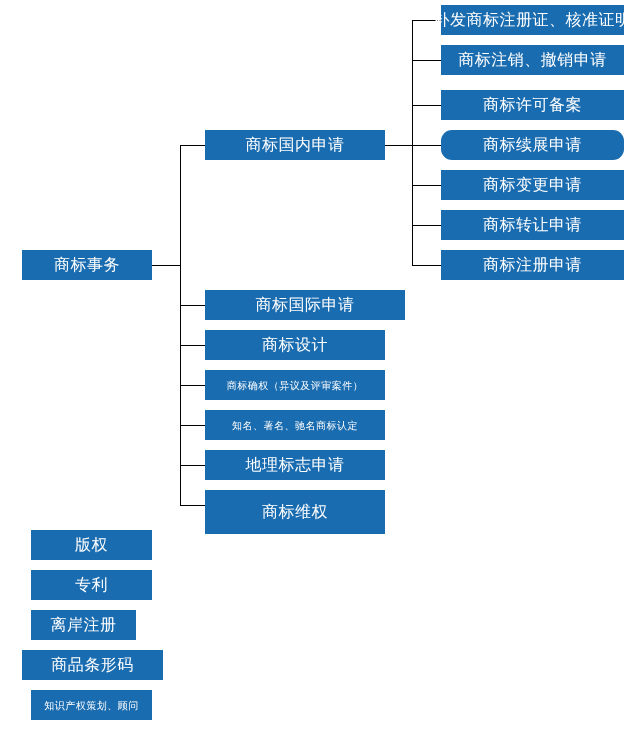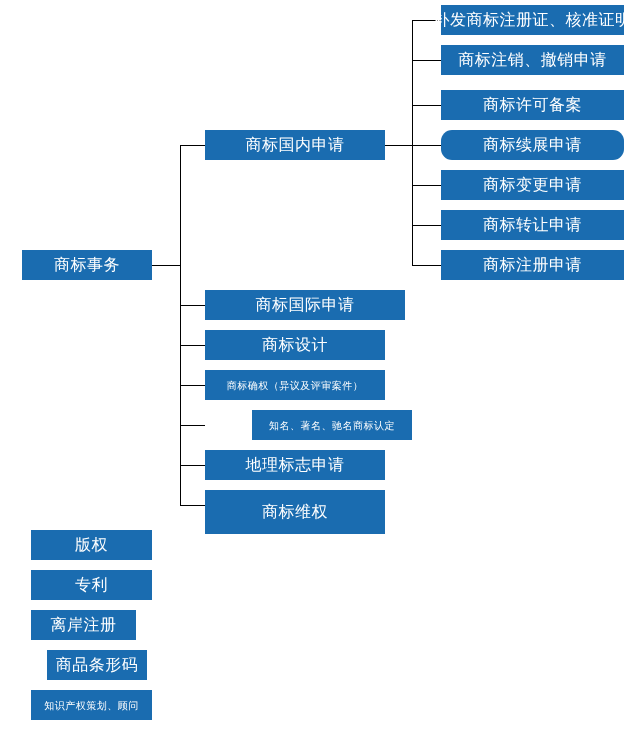--- a/index.html
+++ b/index.html
@@ -85,21 +85,21 @@
   </div>
   <div class="node" style="left:205px; top:290px; width:200px; height:30px;">
     <span>商标国际申请</span>
   </div>
   <div class="node" style="left:205px; top:330px; width:180px; height:30px;">
     <span>商标设计</span>
   </div>
   <div class="node small" style="left:205px; top:370px; width:180px; height:30px;">
     <span>商标确权（异议及评审案件）</span>
   </div>
-  <div class="node small" style="left:205px; top:410px; width:160px; height:30px;margin-left:47px;">
+  <div class="node small" style="left:205px; top:410px; width:180px; height:30px;">
     <span>知名、著名、驰名商标认定</span>
   </div>
   <div class="node" style="left:205px; top:450px; width:180px; height:30px;">
     <span>地理标志申请</span>
   </div>
   <div class="node" style="left:205px; top:490px; width:180px; height:44px;">
     <span>商标维权</span>
   </div>
 
   <div class="node" style="left:441px; top:5px; width:183px; height:30px;">
@@ -126,20 +126,20 @@
 
   <div class="node" style="left:31px; top:530px; width:121px; height:30px;">
     <span>版权</span>
   </div>
   <div class="node" style="left:31px; top:570px; width:121px; height:30px;">
     <span>专利</span>
   </div>
   <div class="node" style="left:31px; top:610px; width:105px; height:30px;">
     <span>离岸注册</span>
   </div>
-  <div class="node" style="left:47px; top:650px; width:100px; height:30px;">
+  <div class="node" style="left:22px; top:650px; width:141px; height:30px;">
     <span>商品条形码</span>
   </div>
   <div class="node small" style="left:31px; top:690px; width:121px; height:30px;">
     <span>知识产权策划、顾问</span>
   </div>
 
 </div>
 
 </body></html>

